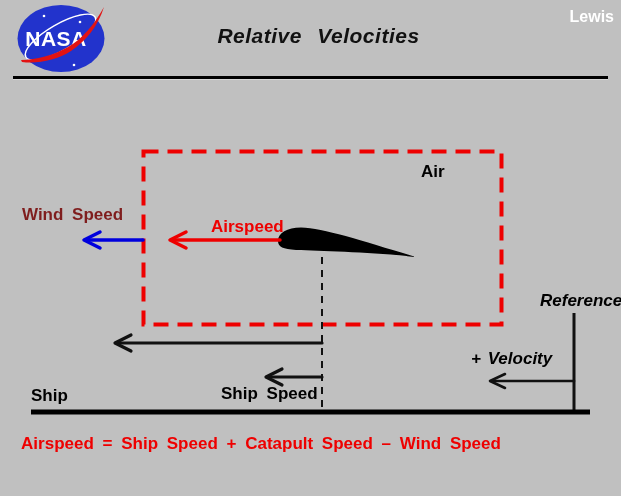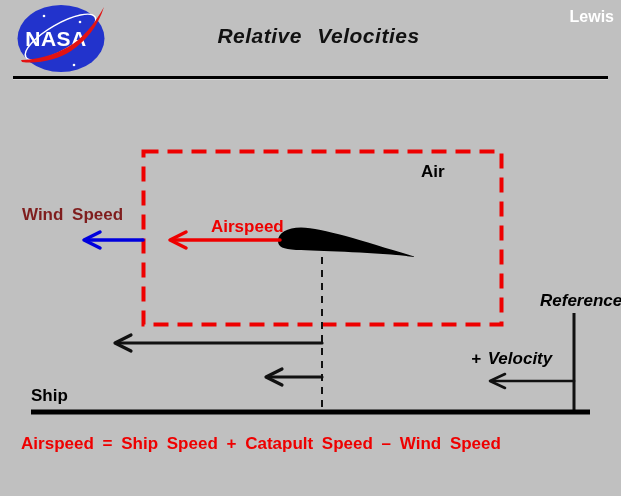--- a/index.html
+++ b/index.html
@@ -91,20 +91,21 @@
     <line x1="31" y1="412" x2="590" y2="412" stroke="#000" stroke-width="5"></line>
   </svg>
 
   <div class="abs lbl" style="left:421px;top:162px;">Air</div>
 
   <div class="abs lbl blue" style="left:22px;top:205px;">Wind Speed</div>
 
   <div class="abs lbl red" style="left:197px;top:217px;margin-left:14px;">Airspeed</div>
 
 
+  <div class="abs lbl" style="left:221px;top:384px;">Ship Speed</div>
 
   <div class="abs lbl" style="left:31px;top:386px;">Ship</div>
 
   <div class="abs lbl ital" style="left:540px;top:291px;">Reference</div>
 
   <div class="abs lbl ital" style="left:471px;top:349px;">+ Velocity</div>
 
   <div class="abs equation">Airspeed = Ship Speed + Catapult Speed – Wind Speed</div>
 
 </div>

